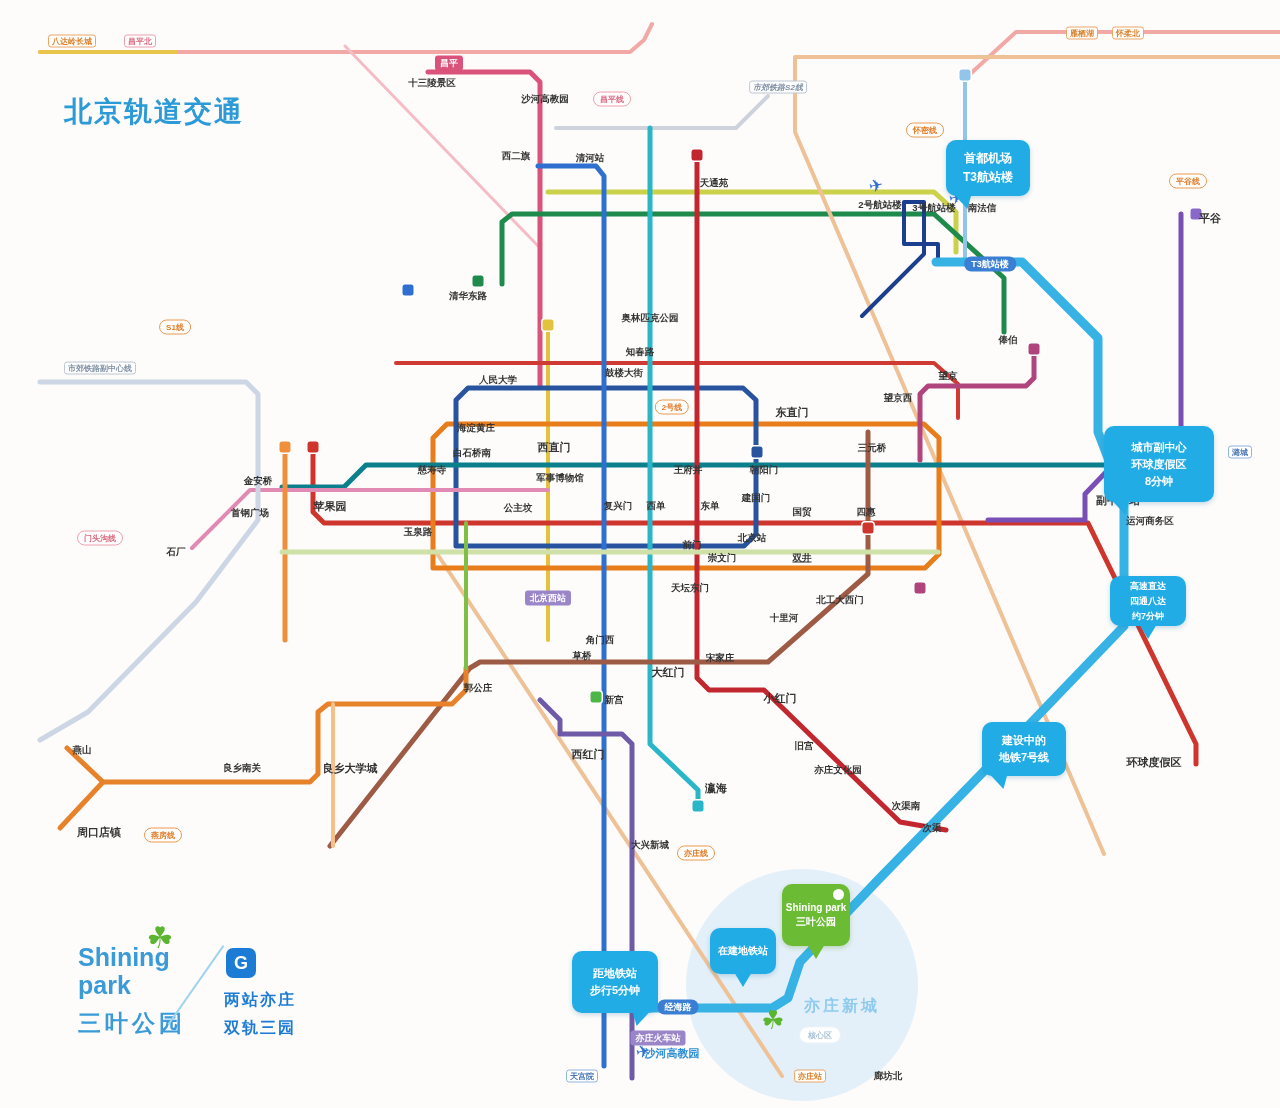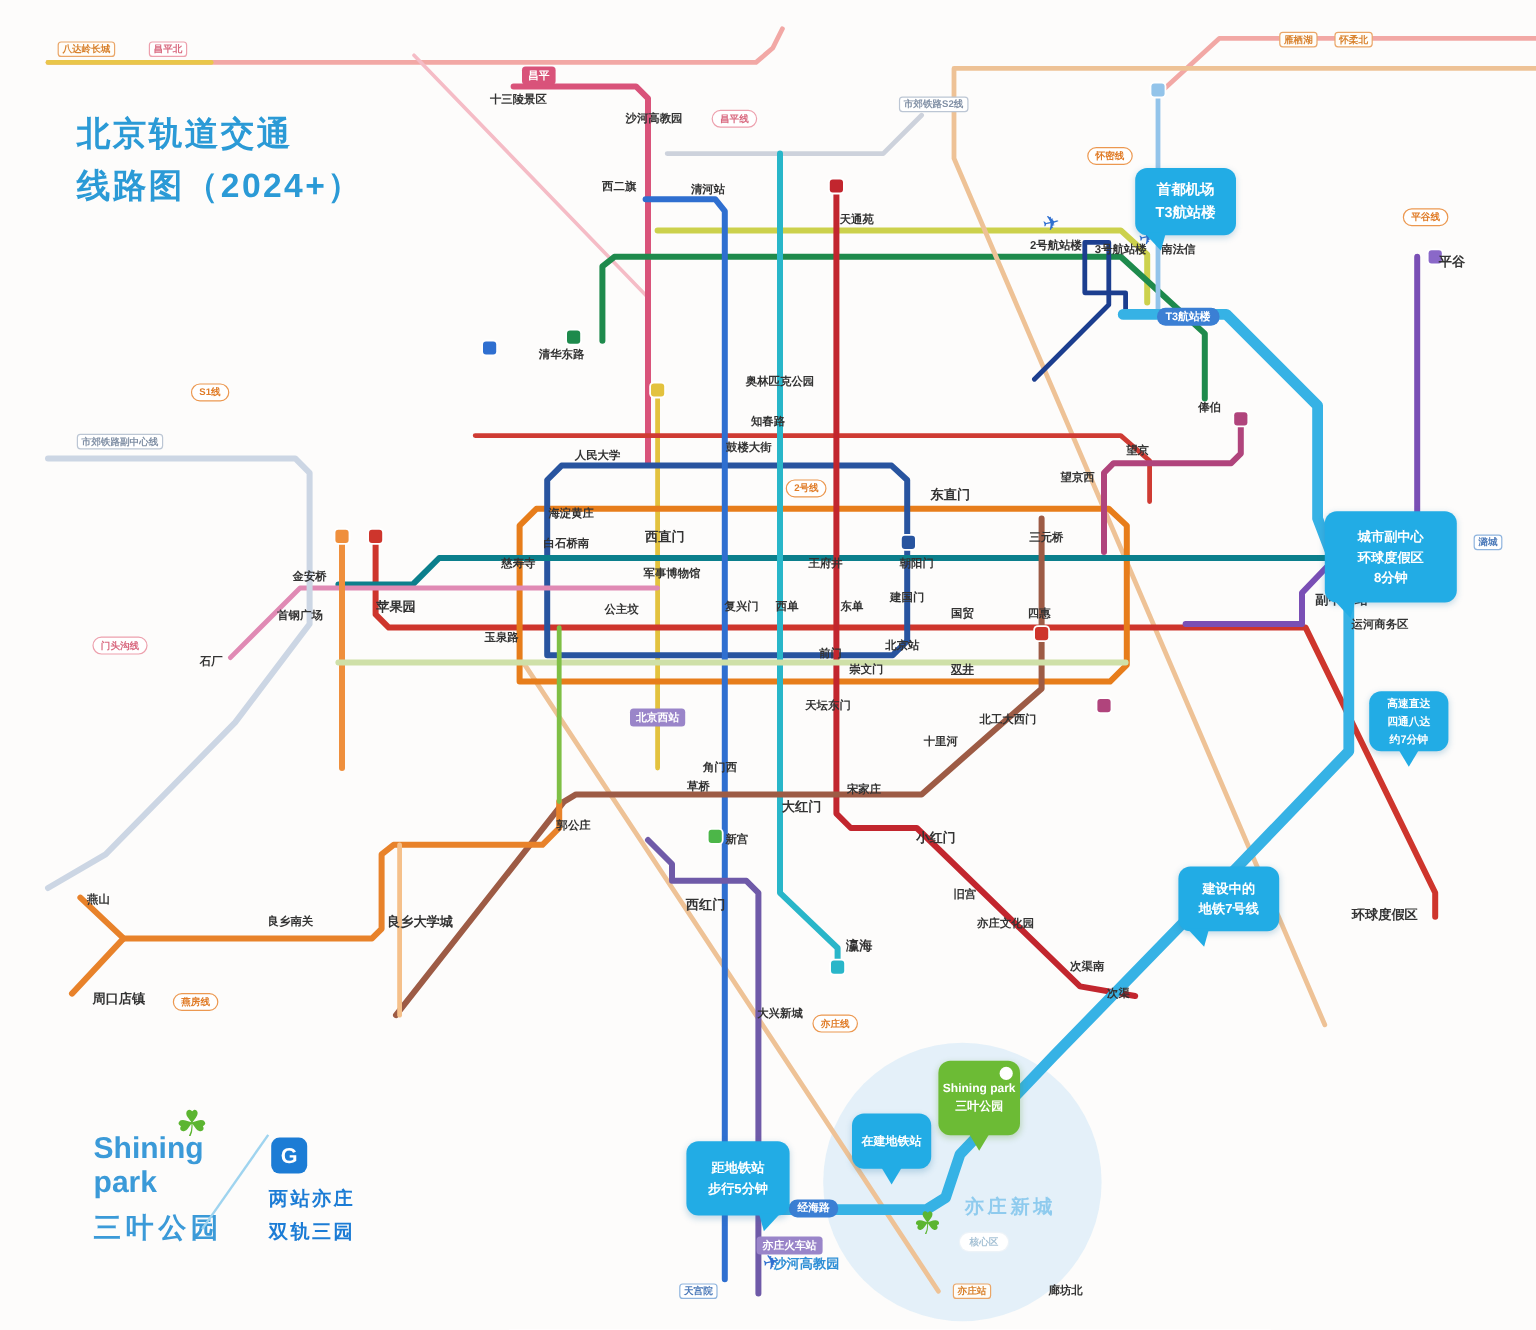--- a/index.html
+++ b/index.html
@@ -107,31 +107,30 @@
       <path d="M333 704 L333 846" fill="none" stroke="#f5c08a" stroke-width="4" stroke-linecap="round" stroke-linejoin="round"></path>
       <path d="M40 382 L246 382 L258 394 L258 520 L196 602 L88 712 L40 740" fill="none" stroke="#ccd6e4" stroke-width="5" stroke-linecap="round" stroke-linejoin="round"></path>
       <path d="M282 552 L938 552" fill="none" stroke="#cfe0a8" stroke-width="5" stroke-linecap="round" stroke-linejoin="round"></path>
       <path d="M466 523 L466 668" fill="none" stroke="#7fbf45" stroke-width="4" stroke-linecap="round" stroke-linejoin="round"></path>
       <path d="M540 700 L560 720 L560 734 L622 734 L632 744 L632 1078" fill="none" stroke="#6f5aa8" stroke-width="5" stroke-linecap="round" stroke-linejoin="round"></path>
       <path d="M936 262 L1022 262 L1098 338 L1098 432 L1124 500 L1124 626 L1026 728 L878 880 L800 962 L788 998 L772 1008 L628 1008" fill="none" stroke="#36b2e5" stroke-width="9" stroke-linecap="round" stroke-linejoin="round"></path>
     </svg>
 
   <div class="title">
     <div>北京轨道交通</div>
-    <div>线路图（2024+）</div>
   </div>
 
   <div id="labels-layer">
       <span class="lbl bo-orange" style="left: 72px; top: 41px;">八达岭长城</span>
       <span class="lbl bo-pink" style="left: 140px; top: 41px;">昌平北</span>
       <span class="lbl bx-rose" style="left: 449px; top: 63px;">昌平</span>
       <span class="lbl ps" style="left: 432px; top: 83px;">十三陵景区</span>
       <span class="lbl ps" style="left: 545px; top: 99px;">沙河高教园</span>
       <span class="lbl ov-pink" style="left: 612px; top: 99px;">昌平线</span>
-      <span class="lbl bo-gray" style="left: 778px; top: 87px;">市郊铁路S2线</span>
+      <span class="lbl bo-gray" style="left: 778px; top: 87px; font-style: italic;">市郊铁路S2线</span>
       <span class="lbl bo-orange" style="left: 1082px; top: 33px;">雁栖湖</span>
       <span class="lbl bo-orange" style="left: 1128px; top: 33px;">怀柔北</span>
       <span class="lbl ov-orange" style="left: 925px; top: 130px;">怀密线</span>
       <span class="lbl ps" style="left: 516px; top: 156px;">西二旗</span>
       <span class="lbl ps" style="left: 590px; top: 158px;">清河站</span>
       <span class="lbl ps" style="left: 714px; top: 183px;">天通苑</span>
       <span class="lbl ps" style="left: 982px; top: 152px;">石门</span>
       <span class="lbl ps" style="left: 982px; top: 208px;">南法信</span>
       <span class="lbl ps" style="left: 880px; top: 205px;">2号航站楼</span>
       <span class="lbl ps" style="left: 934px; top: 208px;">3号航站楼</span>
@@ -234,21 +233,21 @@
         <div>首都机场</div>
         <div>T3航站楼</div>
         <div class="tail tail-bl"></div>
       </div>
       <div class="callout co-cyan" style="left: 1104px; top: 426px; width: 110px; height: 76px; font-size: 11px;">
         <div>城市副中心</div>
         <div>环球度假区</div>
         <div>8分钟</div>
         <div class="tail tail-bl"></div>
       </div>
-      <div class="callout co-cyan" style="left: 1110px; top: 576px; width: 66px; height: 50px; font-size: 9px; margin-left: 31px;">
+      <div class="callout co-cyan" style="left: 1110px; top: 576px; width: 76px; height: 50px; font-size: 9px;">
         <div>高速直达</div>
         <div>四通八达</div>
         <div>约7分钟</div>
         <div class="tail tail-b"></div>
       </div>
       <div class="callout co-cyan" style="left: 982px; top: 722px; width: 84px; height: 54px; font-size: 11px;">
         <div>建设中的</div>
         <div>地铁7号线</div>
         <div class="tail tail-bl"></div>
       </div>

